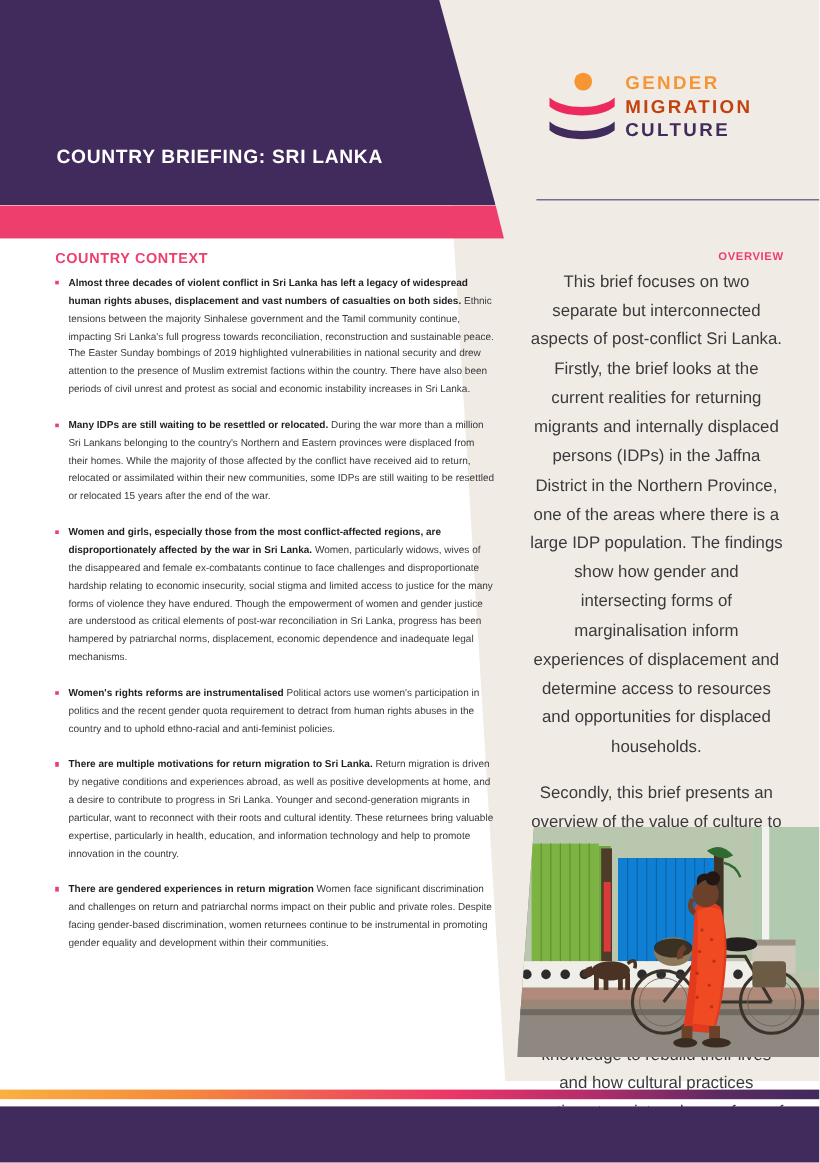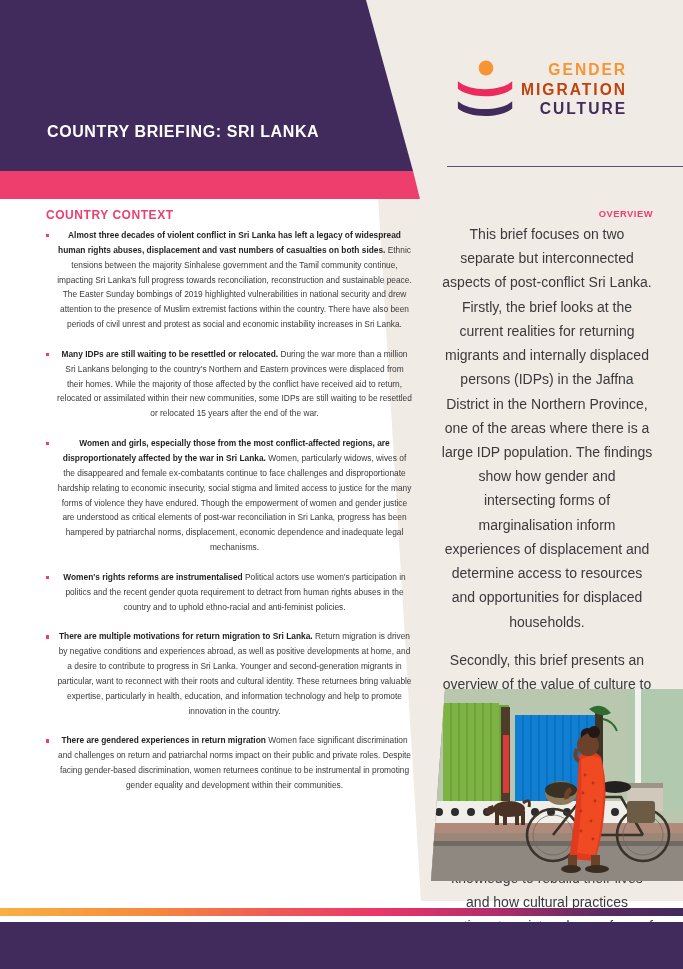--- a/index.html
+++ b/index.html
@@ -81,21 +81,20 @@
   .logo-words {
     position: absolute;
     left: 66px;
     top: 3px;
     line-height: 1.26;
   }
   .logo-words div {
     font-size: 15.6px;
     font-weight: bold;
     letter-spacing: 2.0px;
-    text-align: right;
   }
   .lw-gender  { color: #f79433; }
   .lw-migration { color: #c2410c; }
   .lw-culture { color: #412a5c; }
 
   
   .side-rule {
     position: absolute;
     left: 447px;
     top: 166px;
@@ -125,21 +124,21 @@
     font-weight: bold;
     margin: 16px 0 5px 0;
   }
   .bullet {
     position: relative;
     padding-left: 11px;
     margin-bottom: 15px;
     color: #3a3a3c;
     font-size: 8.35px;
     line-height: 1.78;
-    text-align: center;
+    text-align: left;
   }
   .bullet::before {
     content: "";
     position: absolute;
     left: 0;
     top: 6px;
     width: 3.2px;
     height: 3.2px;
     background: #ed3e6e;
   }

